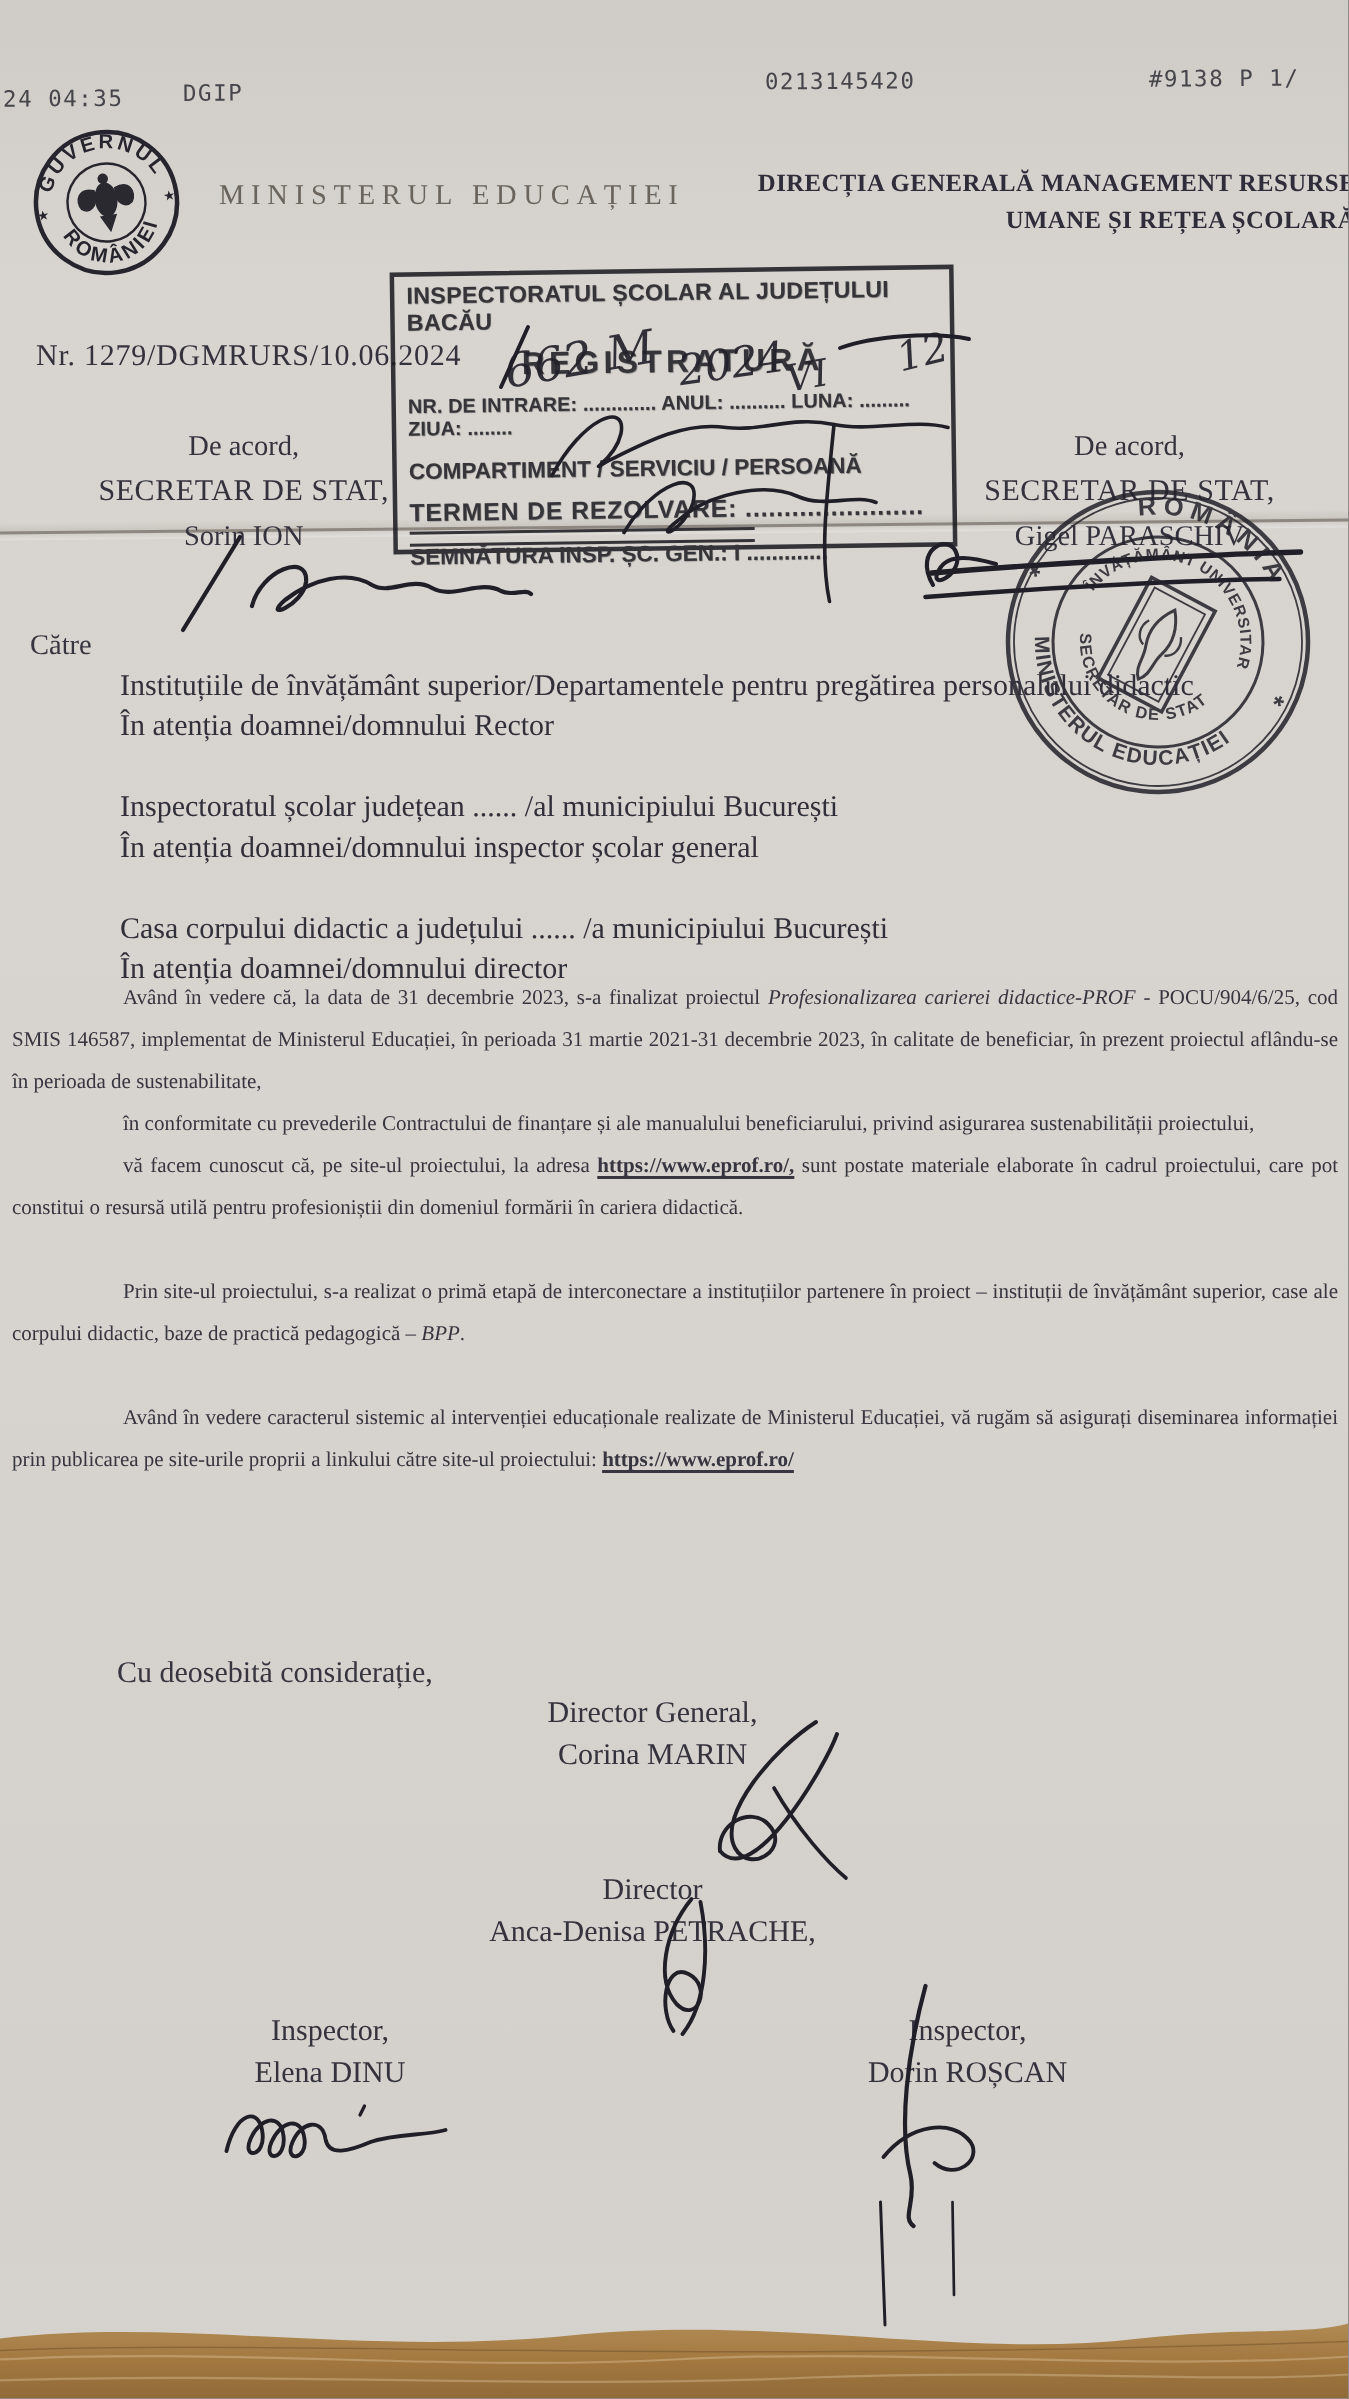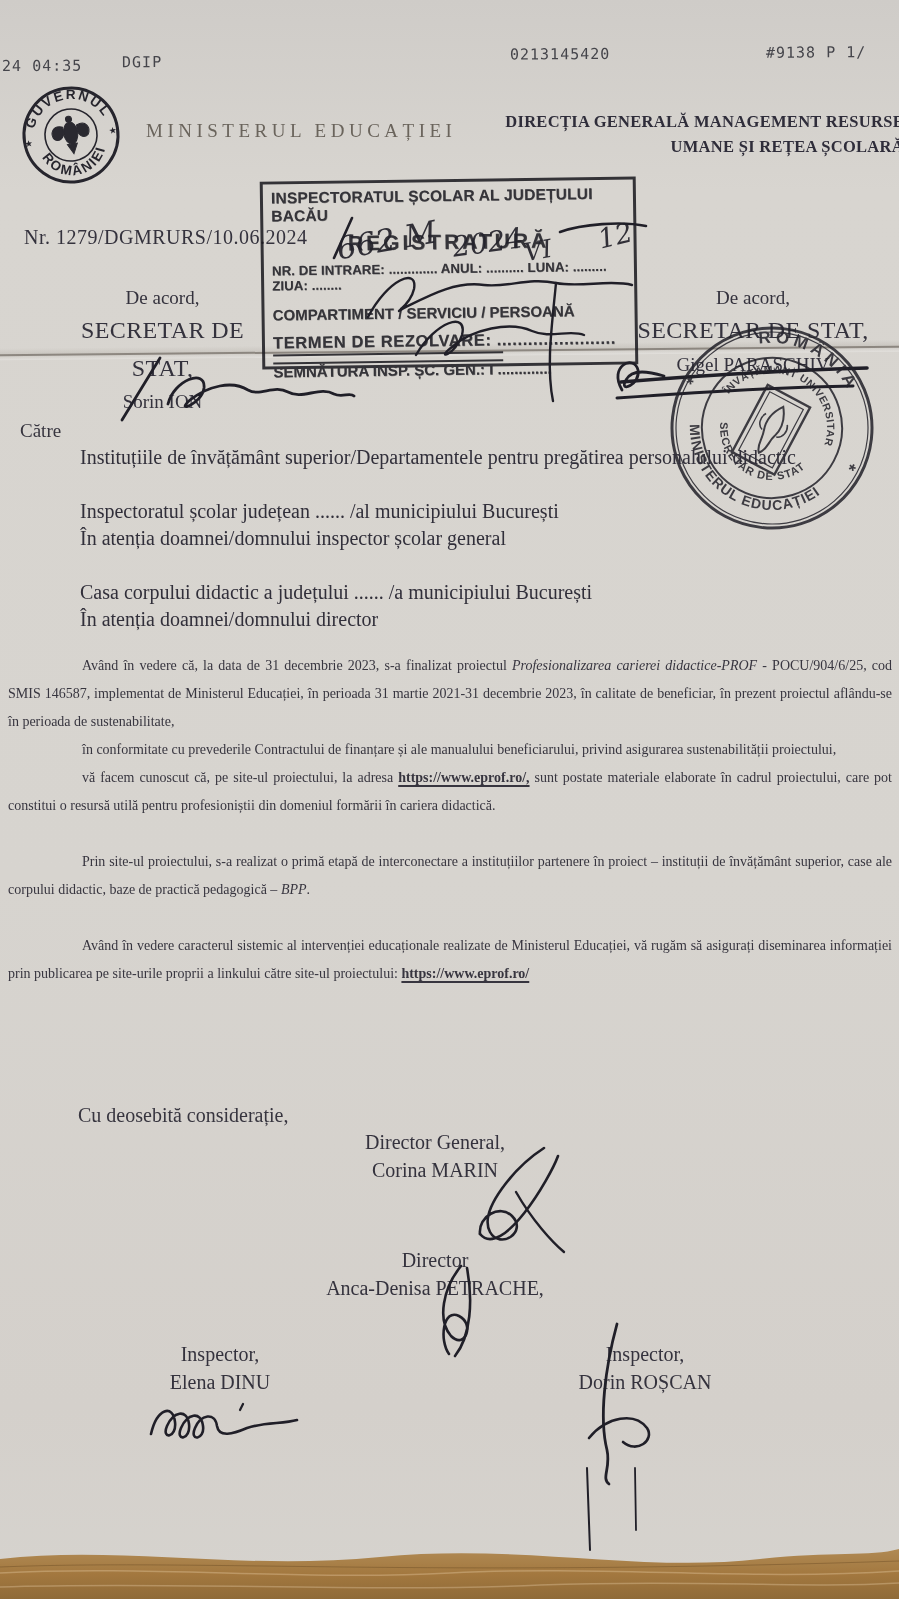--- a/index.html
+++ b/index.html
@@ -30,21 +30,21 @@
   .regbox .l4{font-size:15px;margin-top:13px;}
   .regbox .l5{font-size:16.5px;margin-top:10px;letter-spacing:.6px;}
   .regbox .l6{font-size:15px;margin-top:11px;}
   .reg-underline{position:absolute;left:8px;bottom:2px;width:230px;height:6px;
     border-top:2.5px solid #1a191f;border-bottom:2.5px solid #1a191f;}
   
   .hand{font-family:"DejaVu Serif",serif;font-style:italic;color:#23222b;opacity:.92;}
   
   .approve{text-align:center;line-height:1.55;color:#34323d;}
   .approve .ag{font-size:19px;}
-  .approve .ti{font-size:24px;letter-spacing:.4px;}
+  .approve .ti{font-size:20px;letter-spacing:.4px;}
   .approve .nm{font-size:19px;}
   
   .addr-label{font-size:19px;}
   .addr{font-size:20px;line-height:27px;color:#312f3a;}
   .addr .grp{margin-bottom:27px;}
   .body-text{width:884px;font-size:14px;line-height:28px;text-align:justify;color:#37353f;}
   .body-text p{margin:0;text-indent:74px;}
   .body-text p.gap{margin-top:28px;}
   .it{font-style:italic;}
   .lnk{font-weight:bold;text-decoration:underline;text-decoration-thickness:2px;text-underline-offset:3px;}
@@ -186,20 +186,21 @@
       <rect x="91" y="79" width="38" height="66" stroke-width="1.2"></rect>
       <path d="M110,86 C104,94 100,104 104,116 C107,124 104,132 110,138 C116,132 113,124 116,116 C120,104 116,94 110,86 Z" stroke-width="2"></path>
       <path d="M98,100 C94,106 96,114 102,116 M122,100 C126,106 124,114 118,116" stroke-width="1.6"></path>
     </g>
   </svg>
 
   <div class="abs addr-label" style="left:20px;top:420px;">Către</div>
   <div class="abs addr" style="left:80px;top:444px;width:812px;">
     <div class="grp">
       <div>Instituțiile de învățământ superior/Departamentele pentru pregătirea personalului didactic</div>
+      <div>În atenția doamnei/domnului Rector</div>
     </div>
     <div class="grp">
       <div>Inspectoratul școlar județean ...... /al municipiului București</div>
       <div>În atenția doamnei/domnului inspector școlar general</div>
     </div>
     <div class="grp">
       <div>Casa corpului didactic a județului ...... /a municipiului București</div>
       <div>În atenția doamnei/domnului director</div>
     </div>
   </div>

